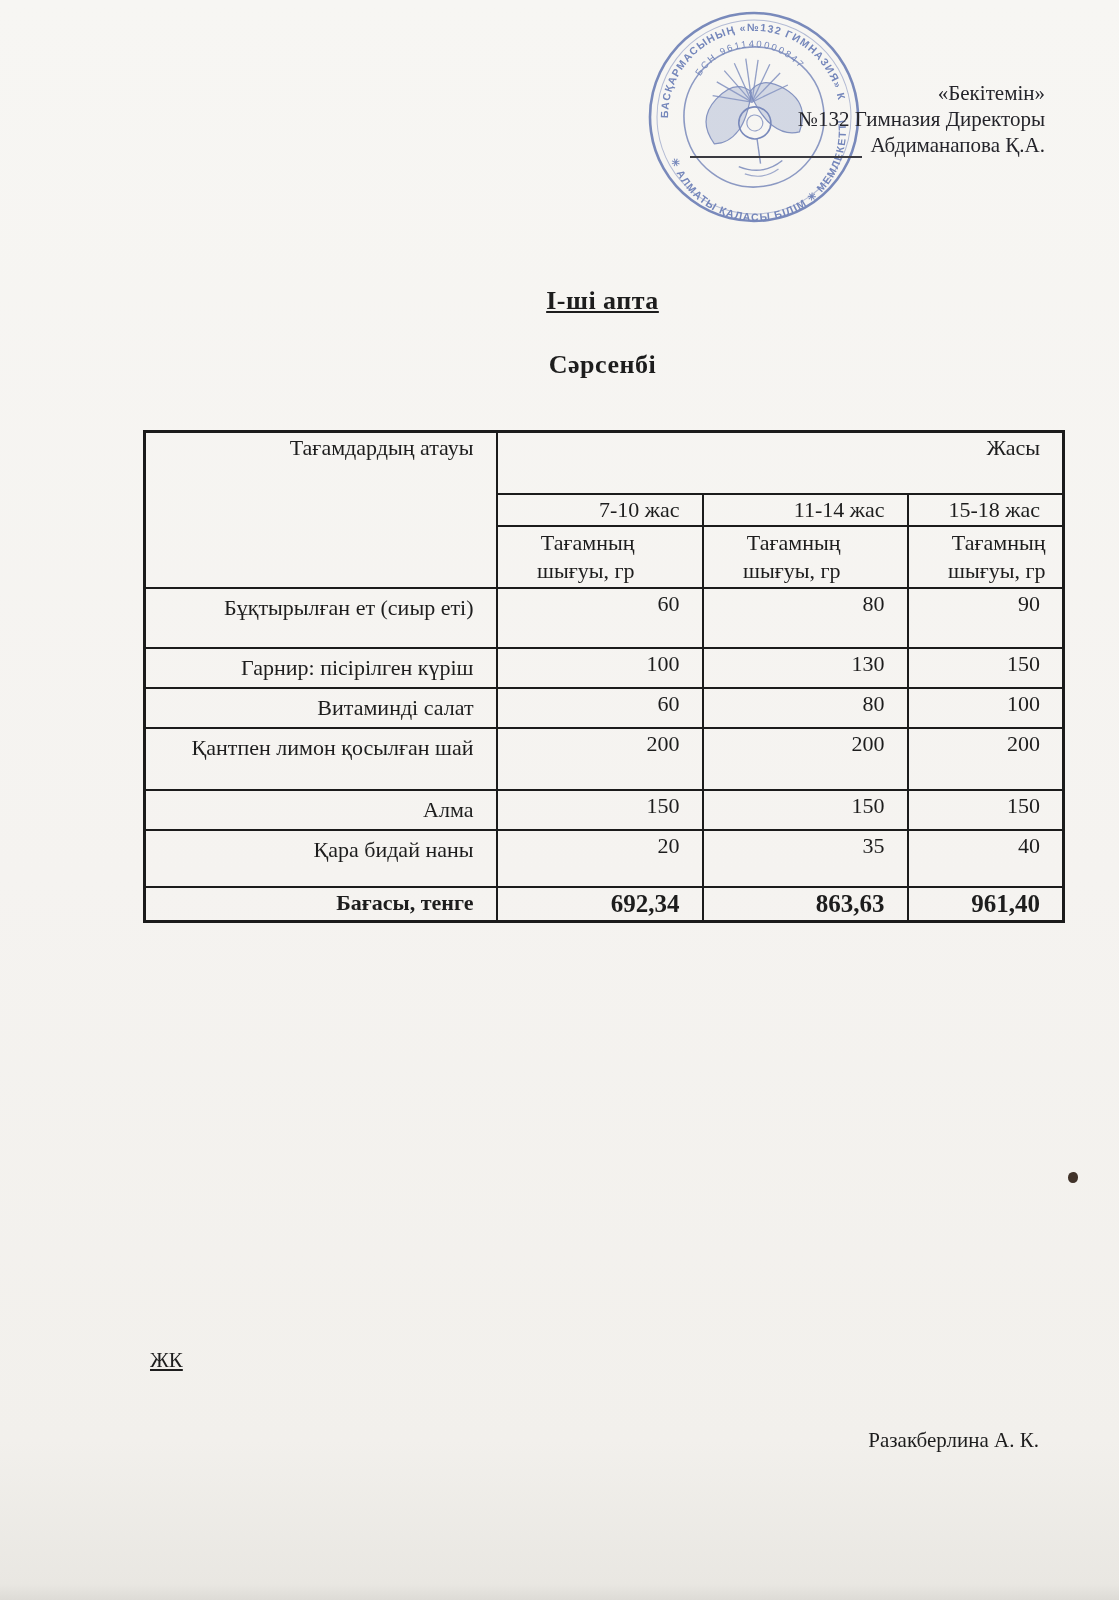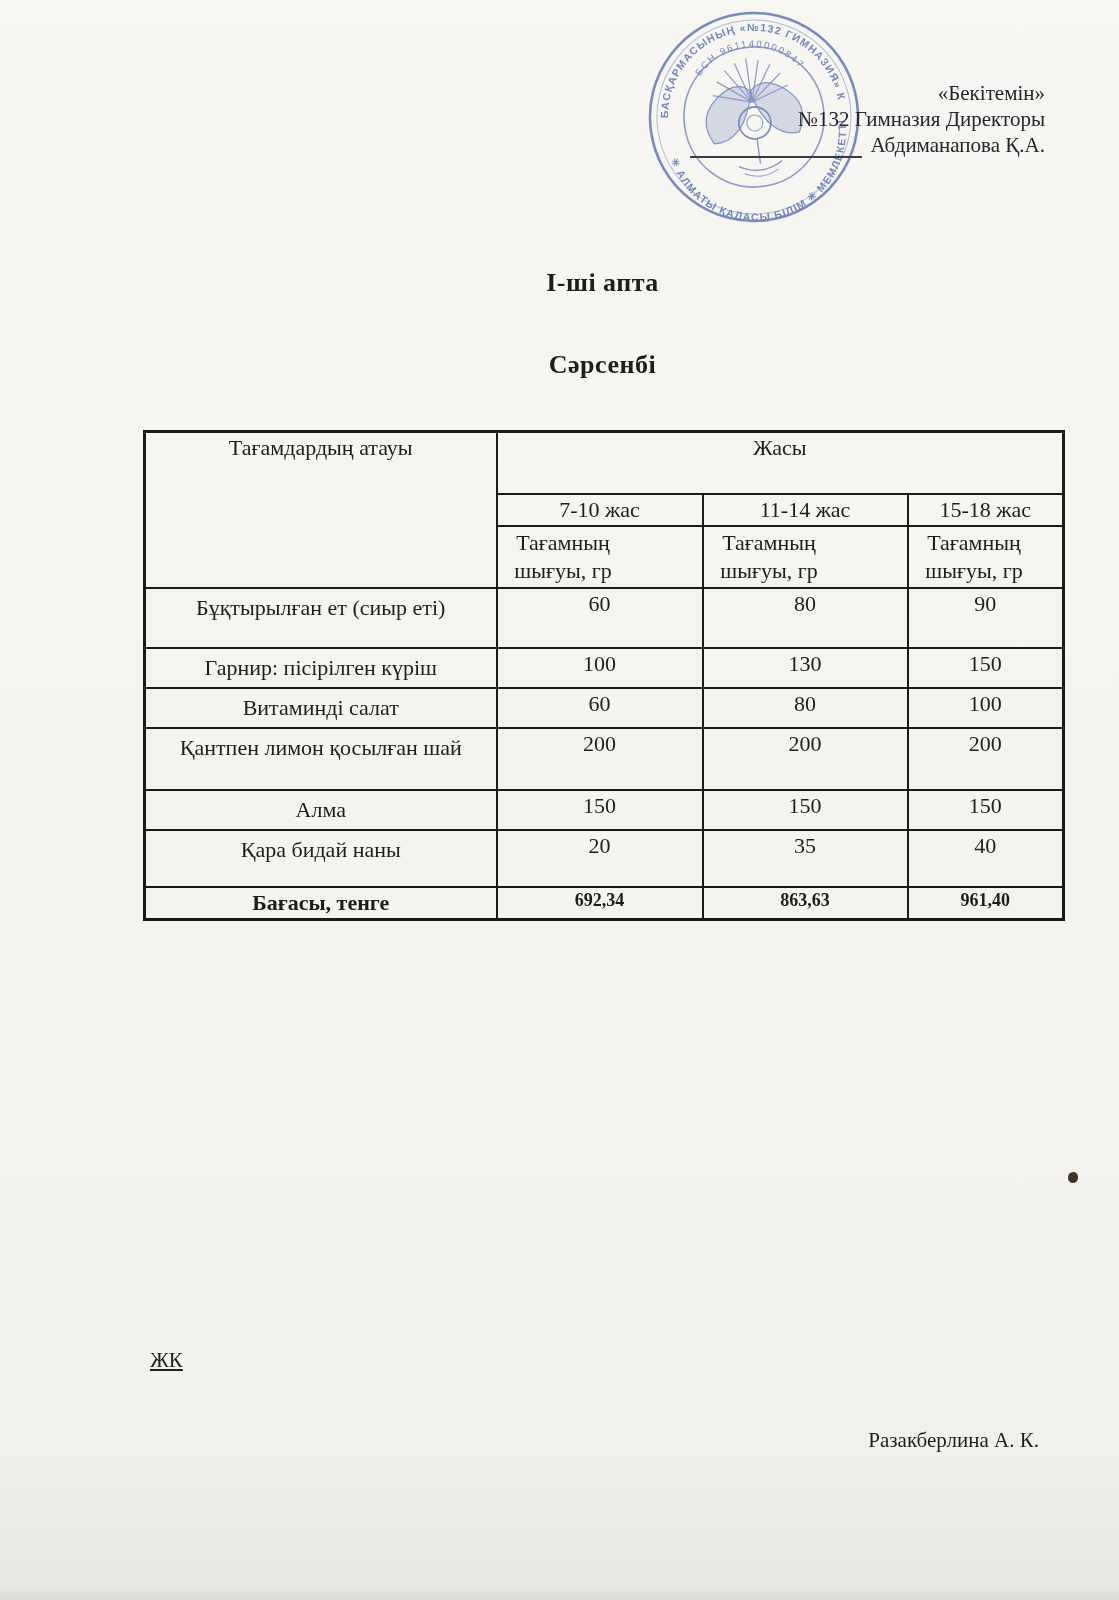--- a/index.html
+++ b/index.html
@@ -55,40 +55,40 @@
   
   .title-week, .title-day {
     position: absolute;
     left: 143px;
     width: 919px;
     text-align: center;
     font-weight: bold;
     font-size: 26px;
     letter-spacing: 0.5px;
   }
-  .title-week { top: 268px; }
+  .title-week { top: 286px; text-decoration: underline; }
   .title-day  { top: 350px; }
 
   
   table.menu {
     position: absolute;
     left: 143px;
     top: 430px;
     width: 919px;
     border-collapse: collapse;
     table-layout: fixed;
     border: 3px solid #1b1b1b;
   }
   table.menu td, table.menu th {
     border: 2px solid #1b1b1b;
-    padding: 2px 8px;
+    padding: 2px 22px;
     vertical-align: top;
     font-size: 22px;
     font-weight: normal;
-    text-align: center;
+    text-align: right;
   }
   th.name-head {
     vertical-align: middle;
     font-weight: bold;
     font-size: 24px;
   }
   th.age-head {
     text-align: center;
     vertical-align: top;
     font-weight: bold;
@@ -104,21 +104,21 @@
     font-weight: bold;
     font-size: 21px;
     line-height: 28px;
     width: 120px;
     margin-top: 47px;
   }
   th.sub-col .wrap { display: block; width: 115px; }
   td.dish { font-size: 23px; line-height: 34px; }
   td.val  { text-align: center; font-size: 21px; border-radius: 9px; }
   tr.total td { font-weight: bold; font-size: 22px; }
-  tr.total td.val { font-size: 18px; }
+  tr.total td.val { font-size: 25px; }
 
   
   .footer-left {
     position: absolute;
     left: 150px;
     top: 1348px;
     font-size: 21px;
     text-decoration: underline;
   }
   .footer-right {

